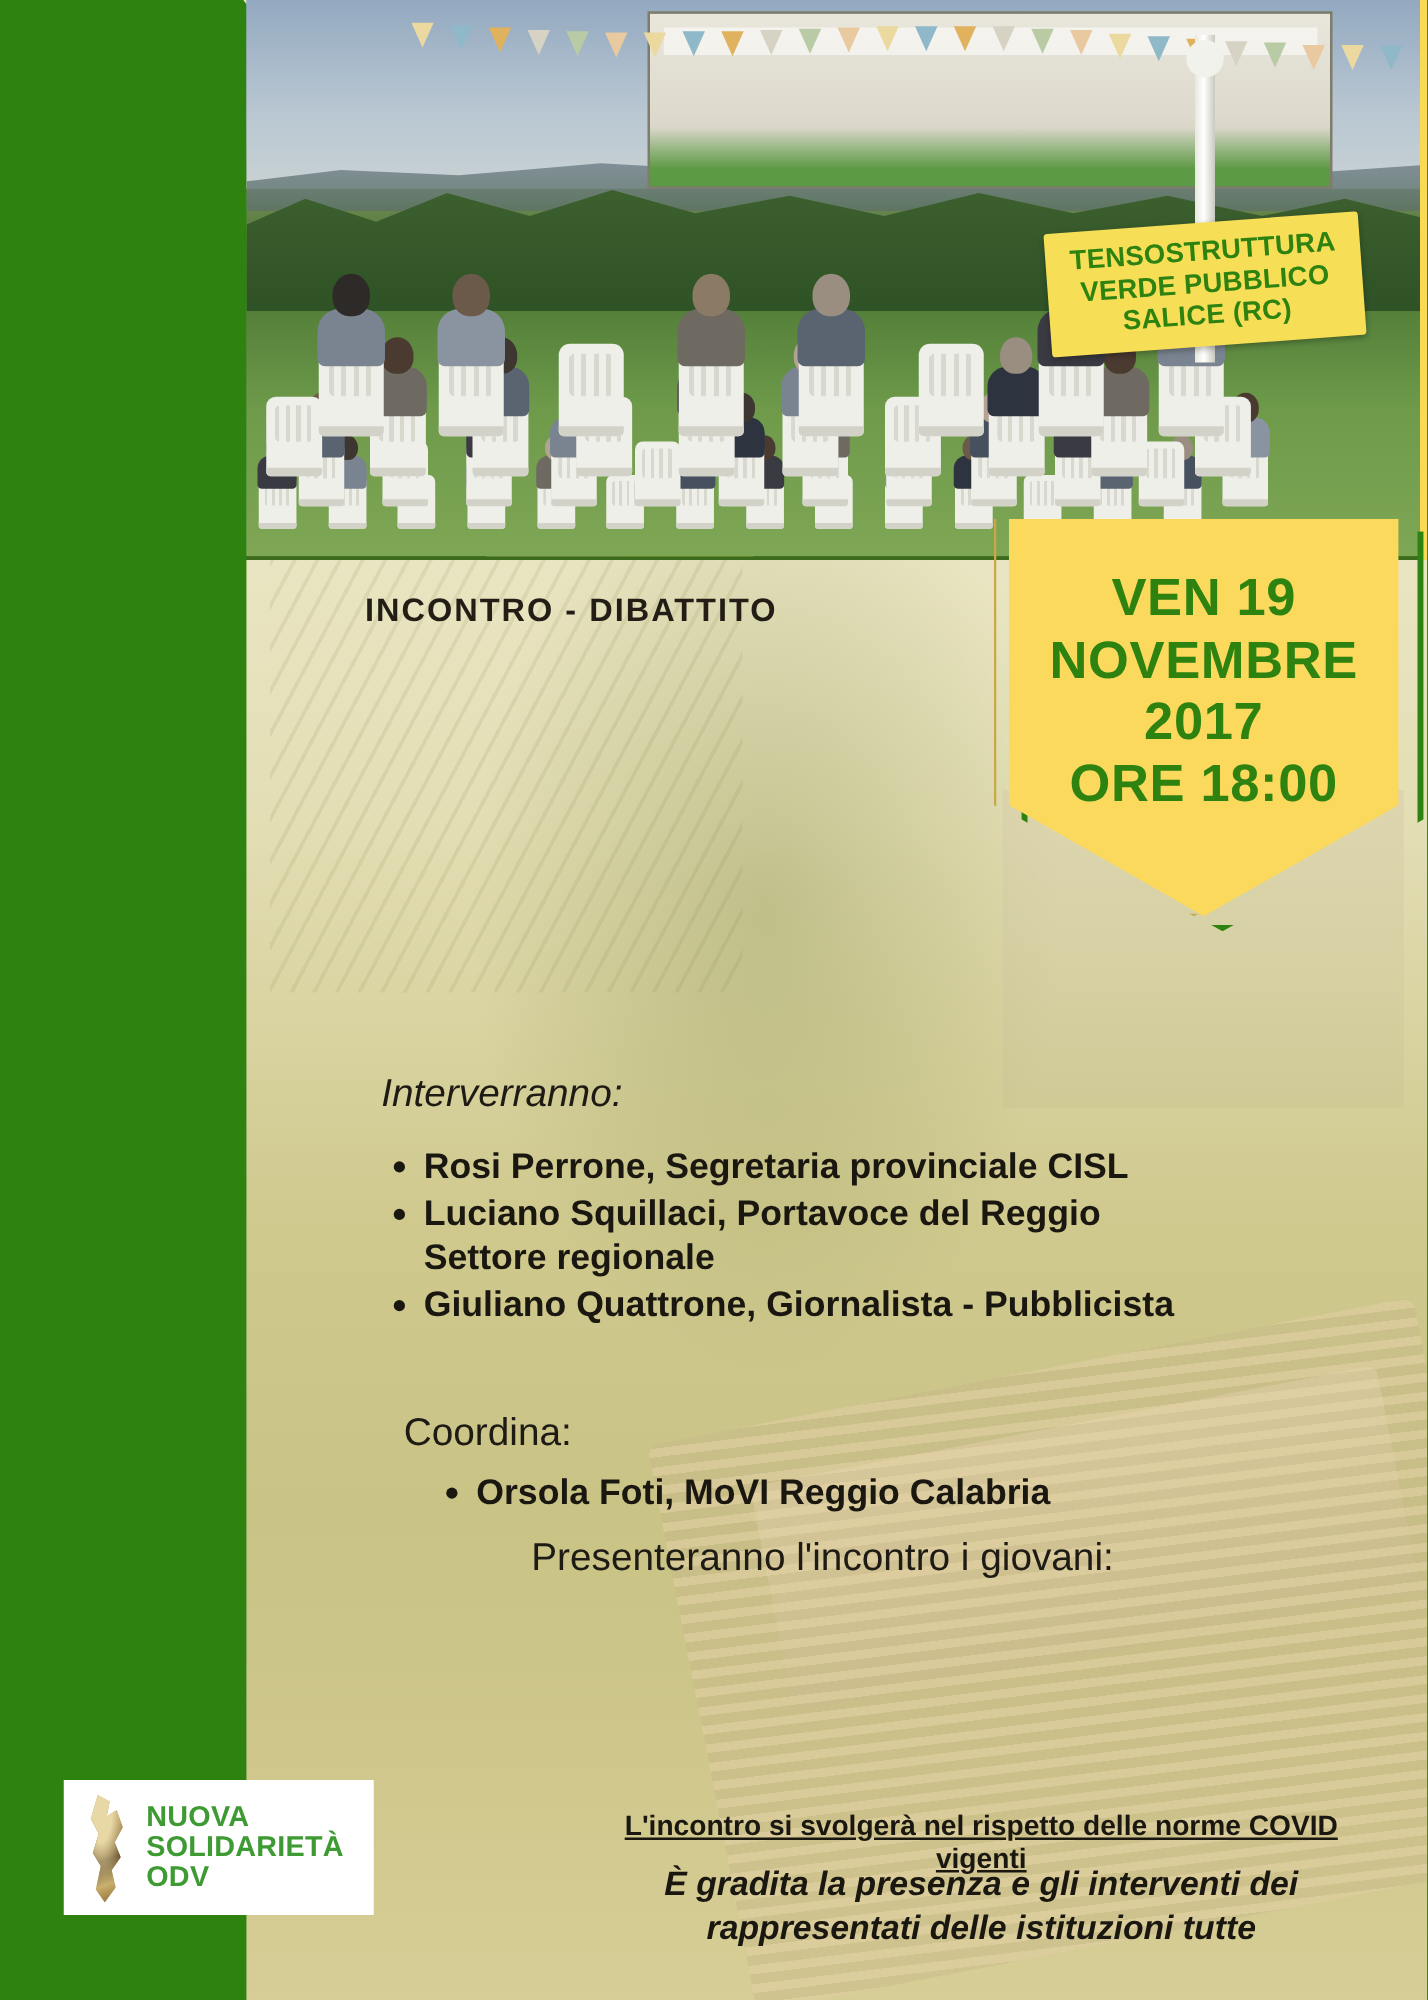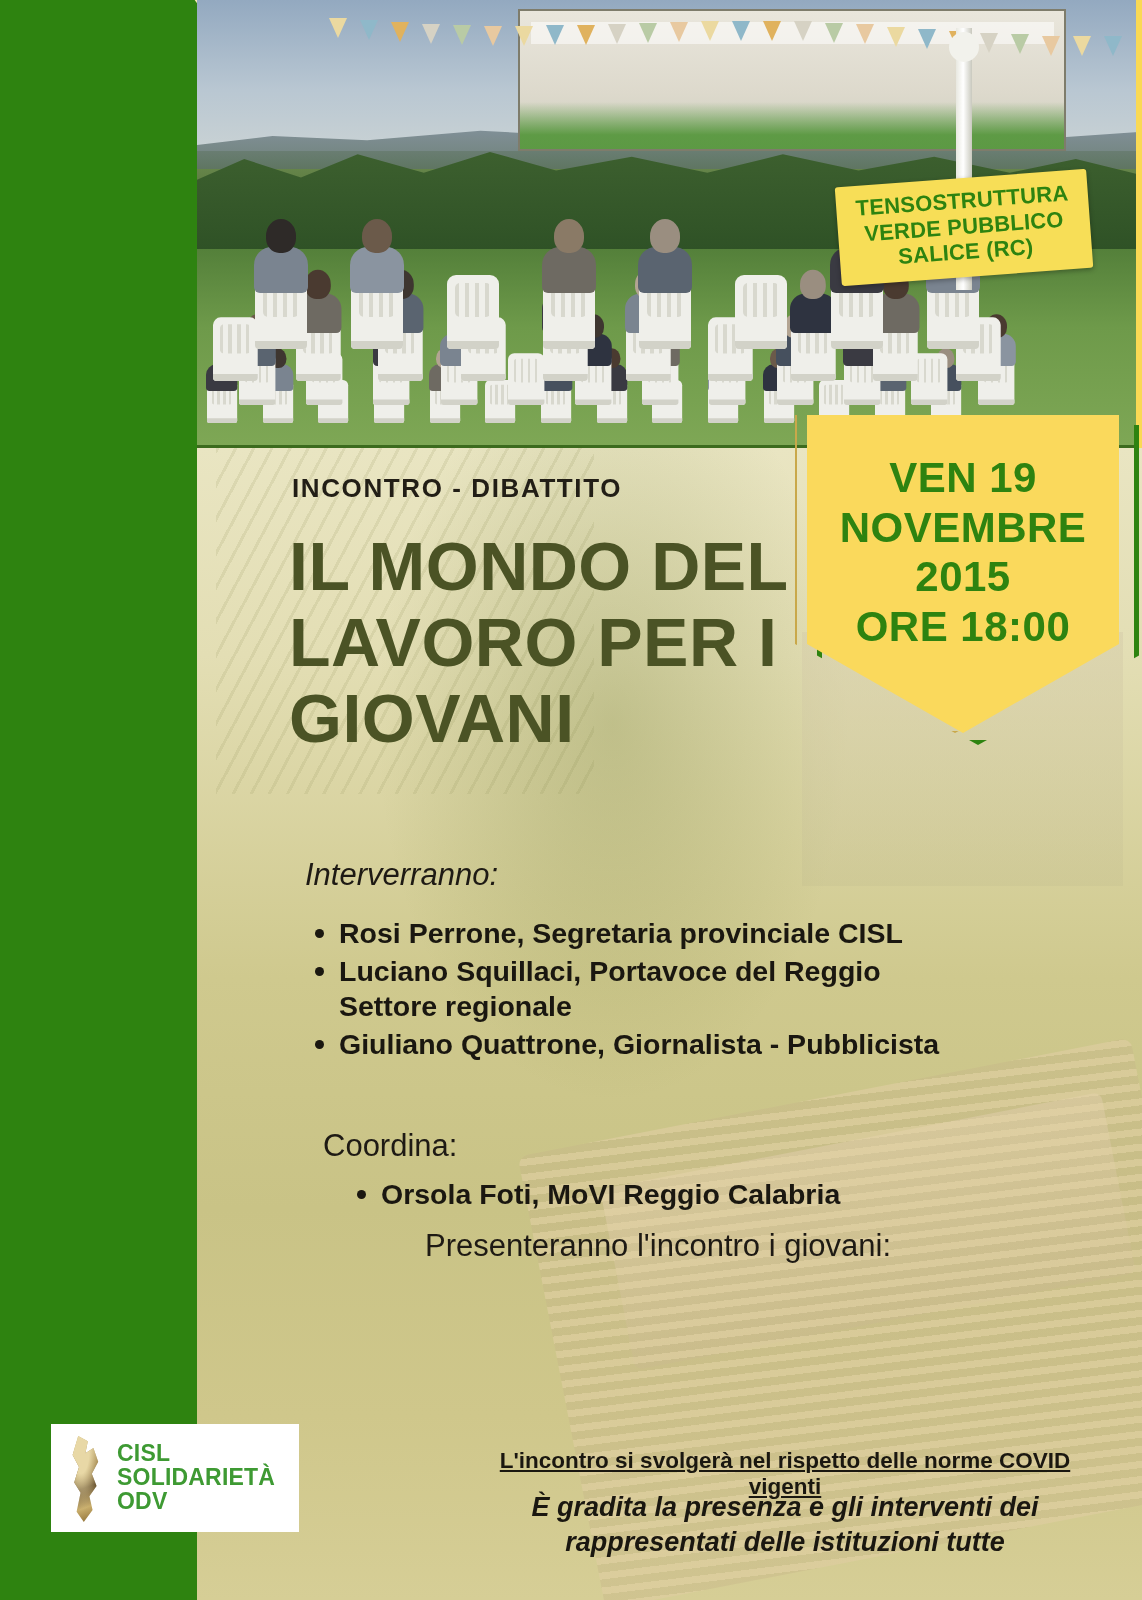--- a/index.html
+++ b/index.html
@@ -561,28 +561,27 @@
     <div>VERDE PUBBLICO</div>
     <div>SALICE (RC)</div>
   </div>
 
   <div class="date-wrap">
     <div class="date-frame-thin"></div>
     <div class="date-frame"></div>
     <div class="date-badge">
       <span>VEN 19</span>
       <span>NOVEMBRE</span>
-      <span>2015</span>
+      <span>2017</span>
       <span>ORE 18:00</span>
     </div>
   </div>
 
   <div class="content" style="left:197px;">
     <div class="kicker">INCONTRO - DIBATTITO</div>
-    <div class="title">IL MONDO DEL LAVORO PER I GIOVANI</div>
 
     <div class="lead lead-interverranno">Interverranno:</div>
     <ul class="people people-1">
         <li>Rosi Perrone, Segretaria provinciale CISL</li>
         <li>Luciano Squillaci, Portavoce del Reggio Settore regionale</li>
         <li>Giuliano Quattrone, Giornalista - Pubblicista</li>
       </ul>
 
     <div class="lead lead-coordina">Coordina:</div>
     <ul class="people people-2">
@@ -591,19 +590,19 @@
 
     <div class="lead lead-presenteranno">Presenteranno l'incontro i giovani:</div>
 
     <div class="covid">L'incontro si svolgerà nel rispetto delle norme COVID vigenti</div>
     <div class="closing">È gradita la presenza e gli interventi dei rappresentati delle istituzioni tutte</div>
   </div>
 
   <div class="logo">
     <div class="logo-mark"></div>
     <div class="logo-text">
-      <div>CISL</div>
+      <div>NUOVA</div>
       <div>SOLIDARIETÀ</div>
       <div>ODV</div>
     </div>
   </div>
 
 </div>
 
 </body></html>

